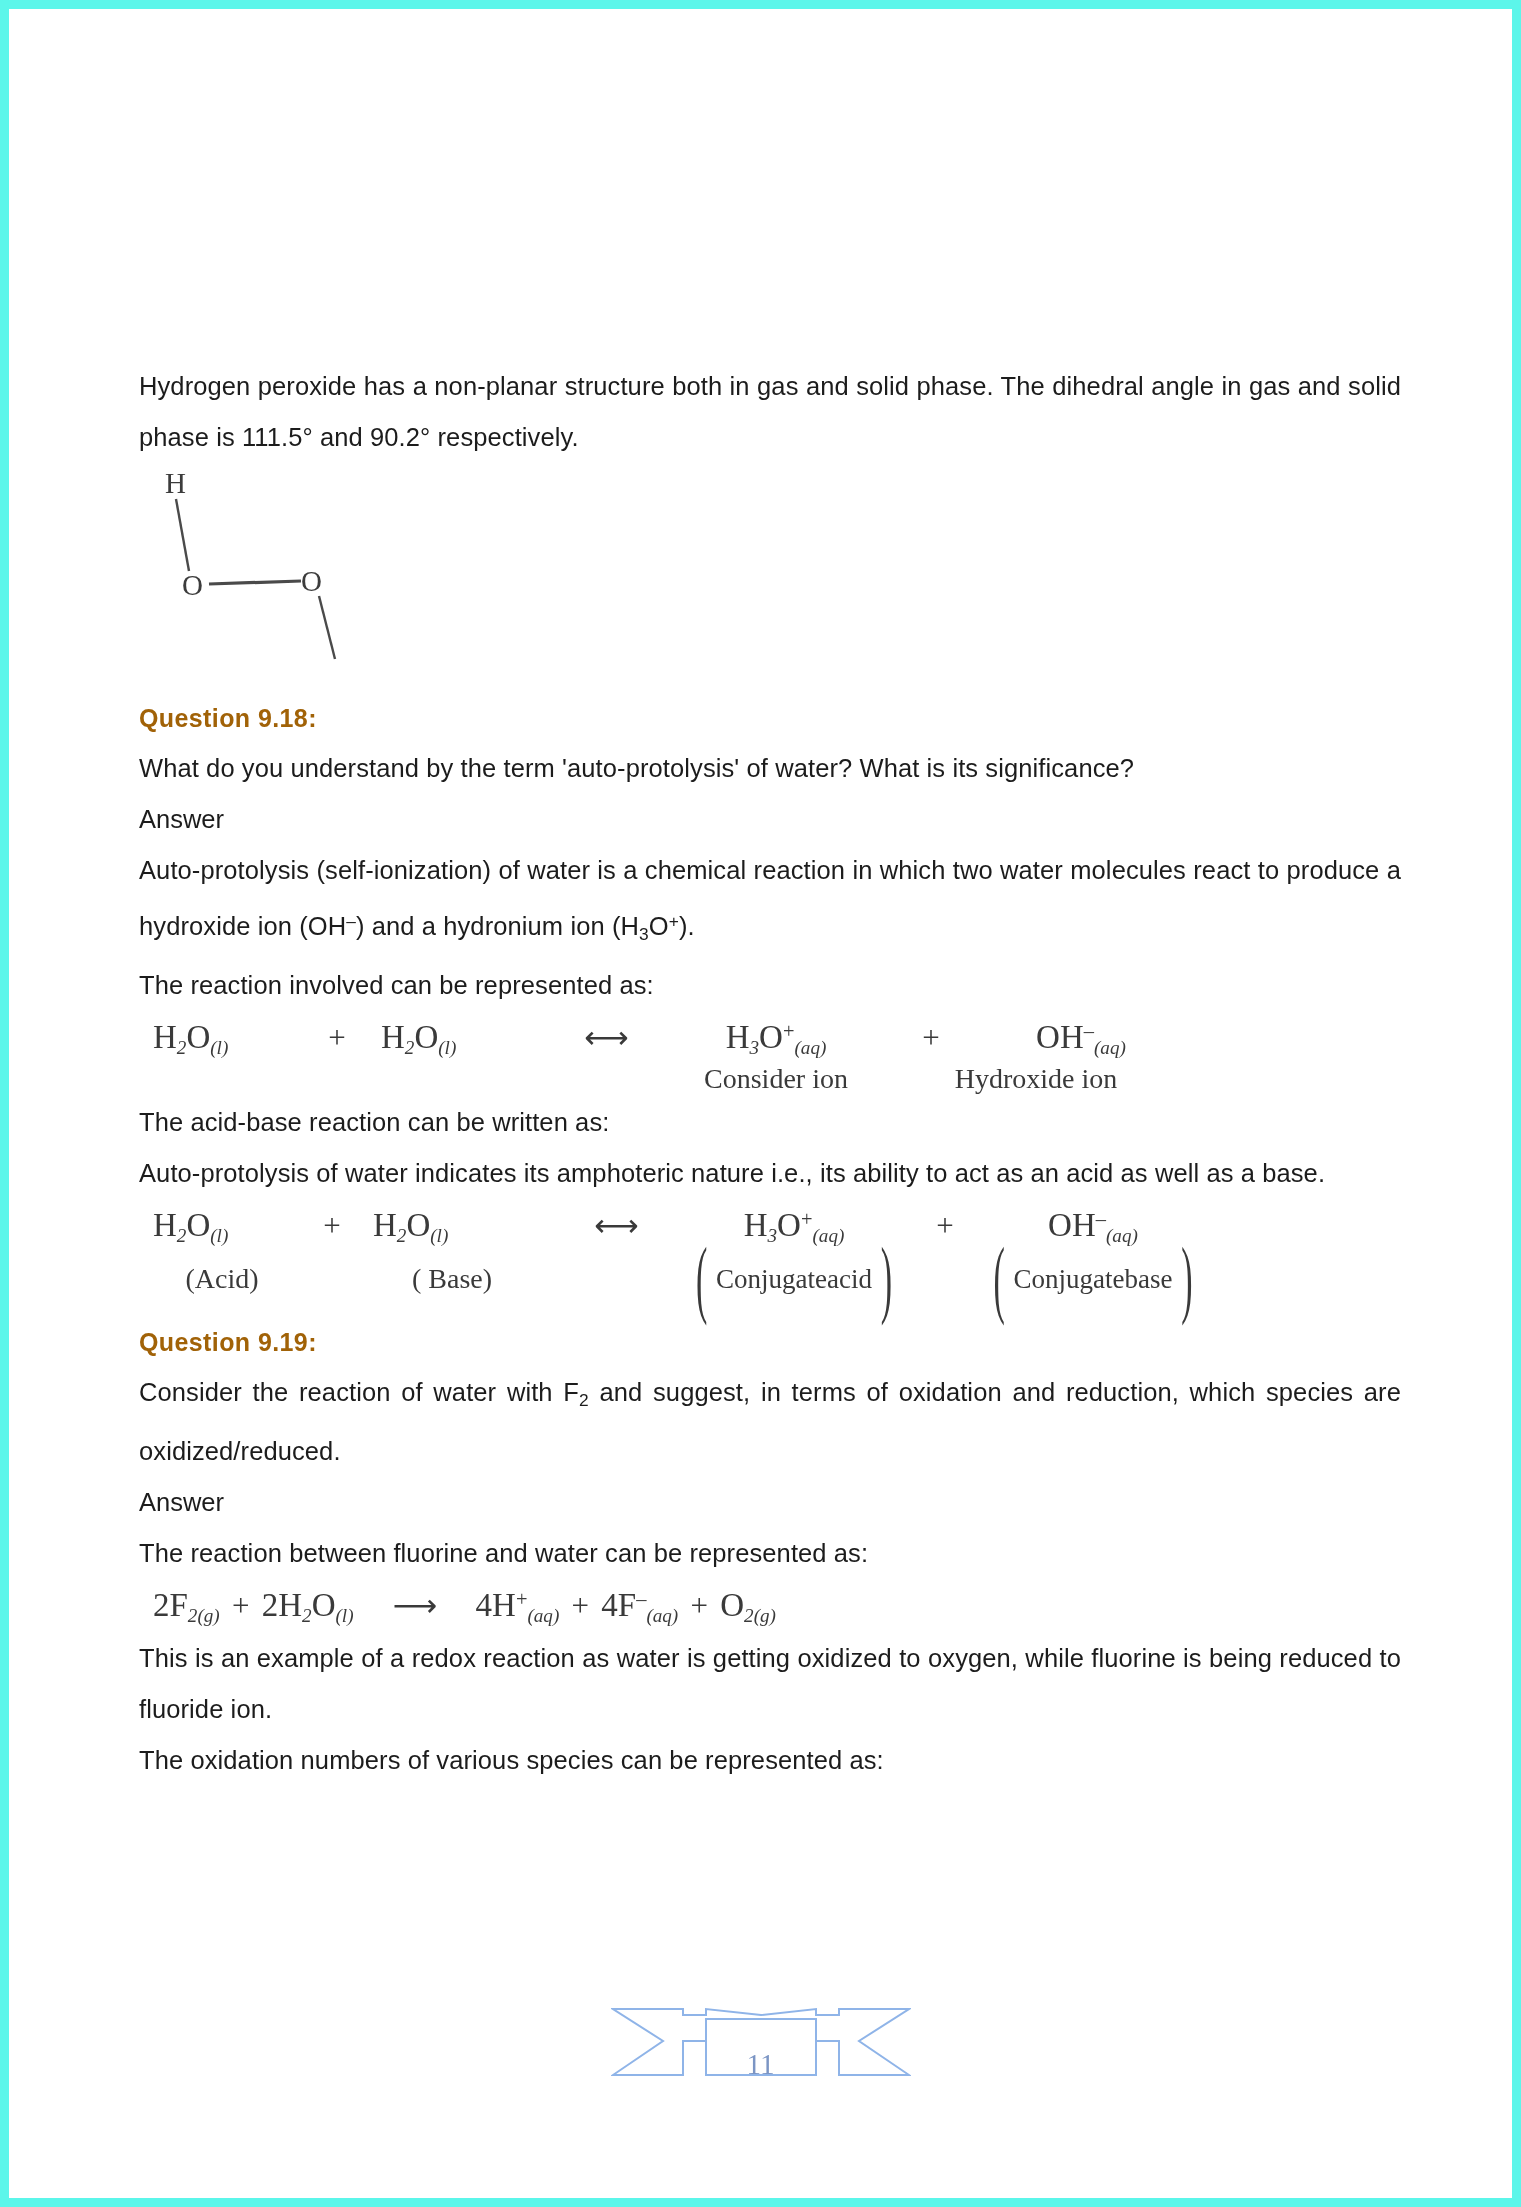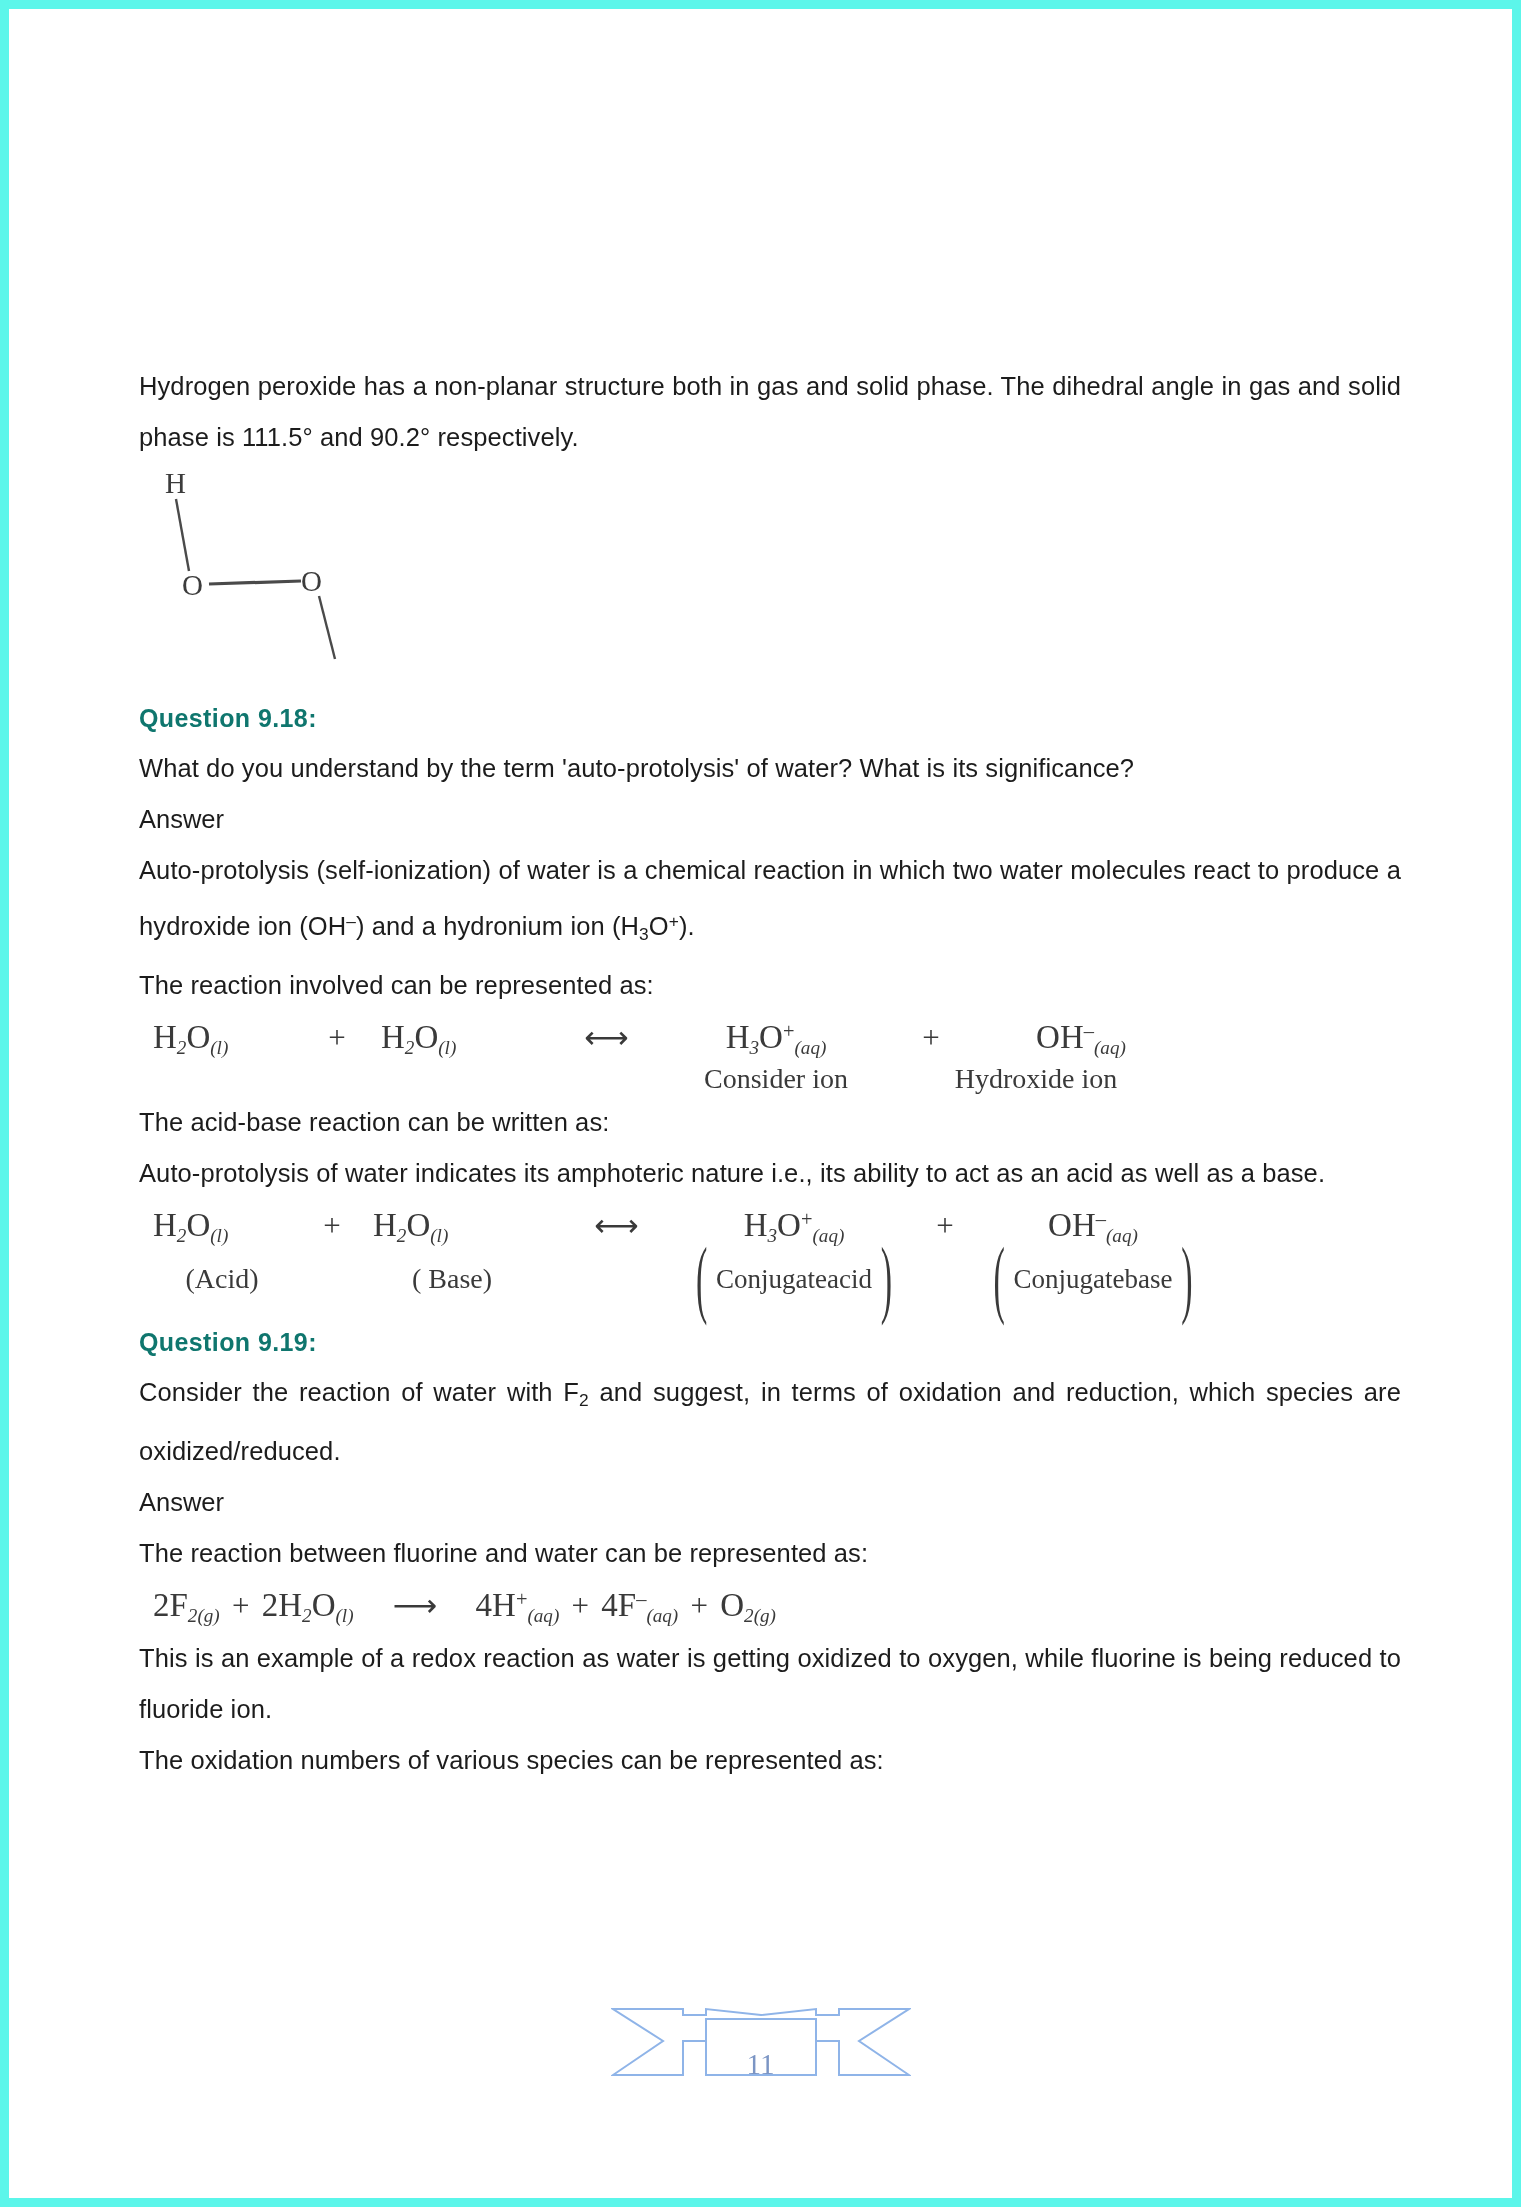--- a/index.html
+++ b/index.html
@@ -53,21 +53,21 @@
     font-family: "Liberation Sans", sans-serif;
     letter-spacing: 0.1px;
   }
   p.para.nojust { text-align: left; }
 
   .q-head {
     margin: 0;
     font-size: 25px;
     line-height: 50px;
     font-weight: bold;
-    color: #0f766e;
+    color: #a16207;
     letter-spacing: 0.4px;
   }
 
   .ans-label {
     margin: 0;
     font-size: 25.5px;
     line-height: 51px;
     color: #1c1c1c;
   }
 

